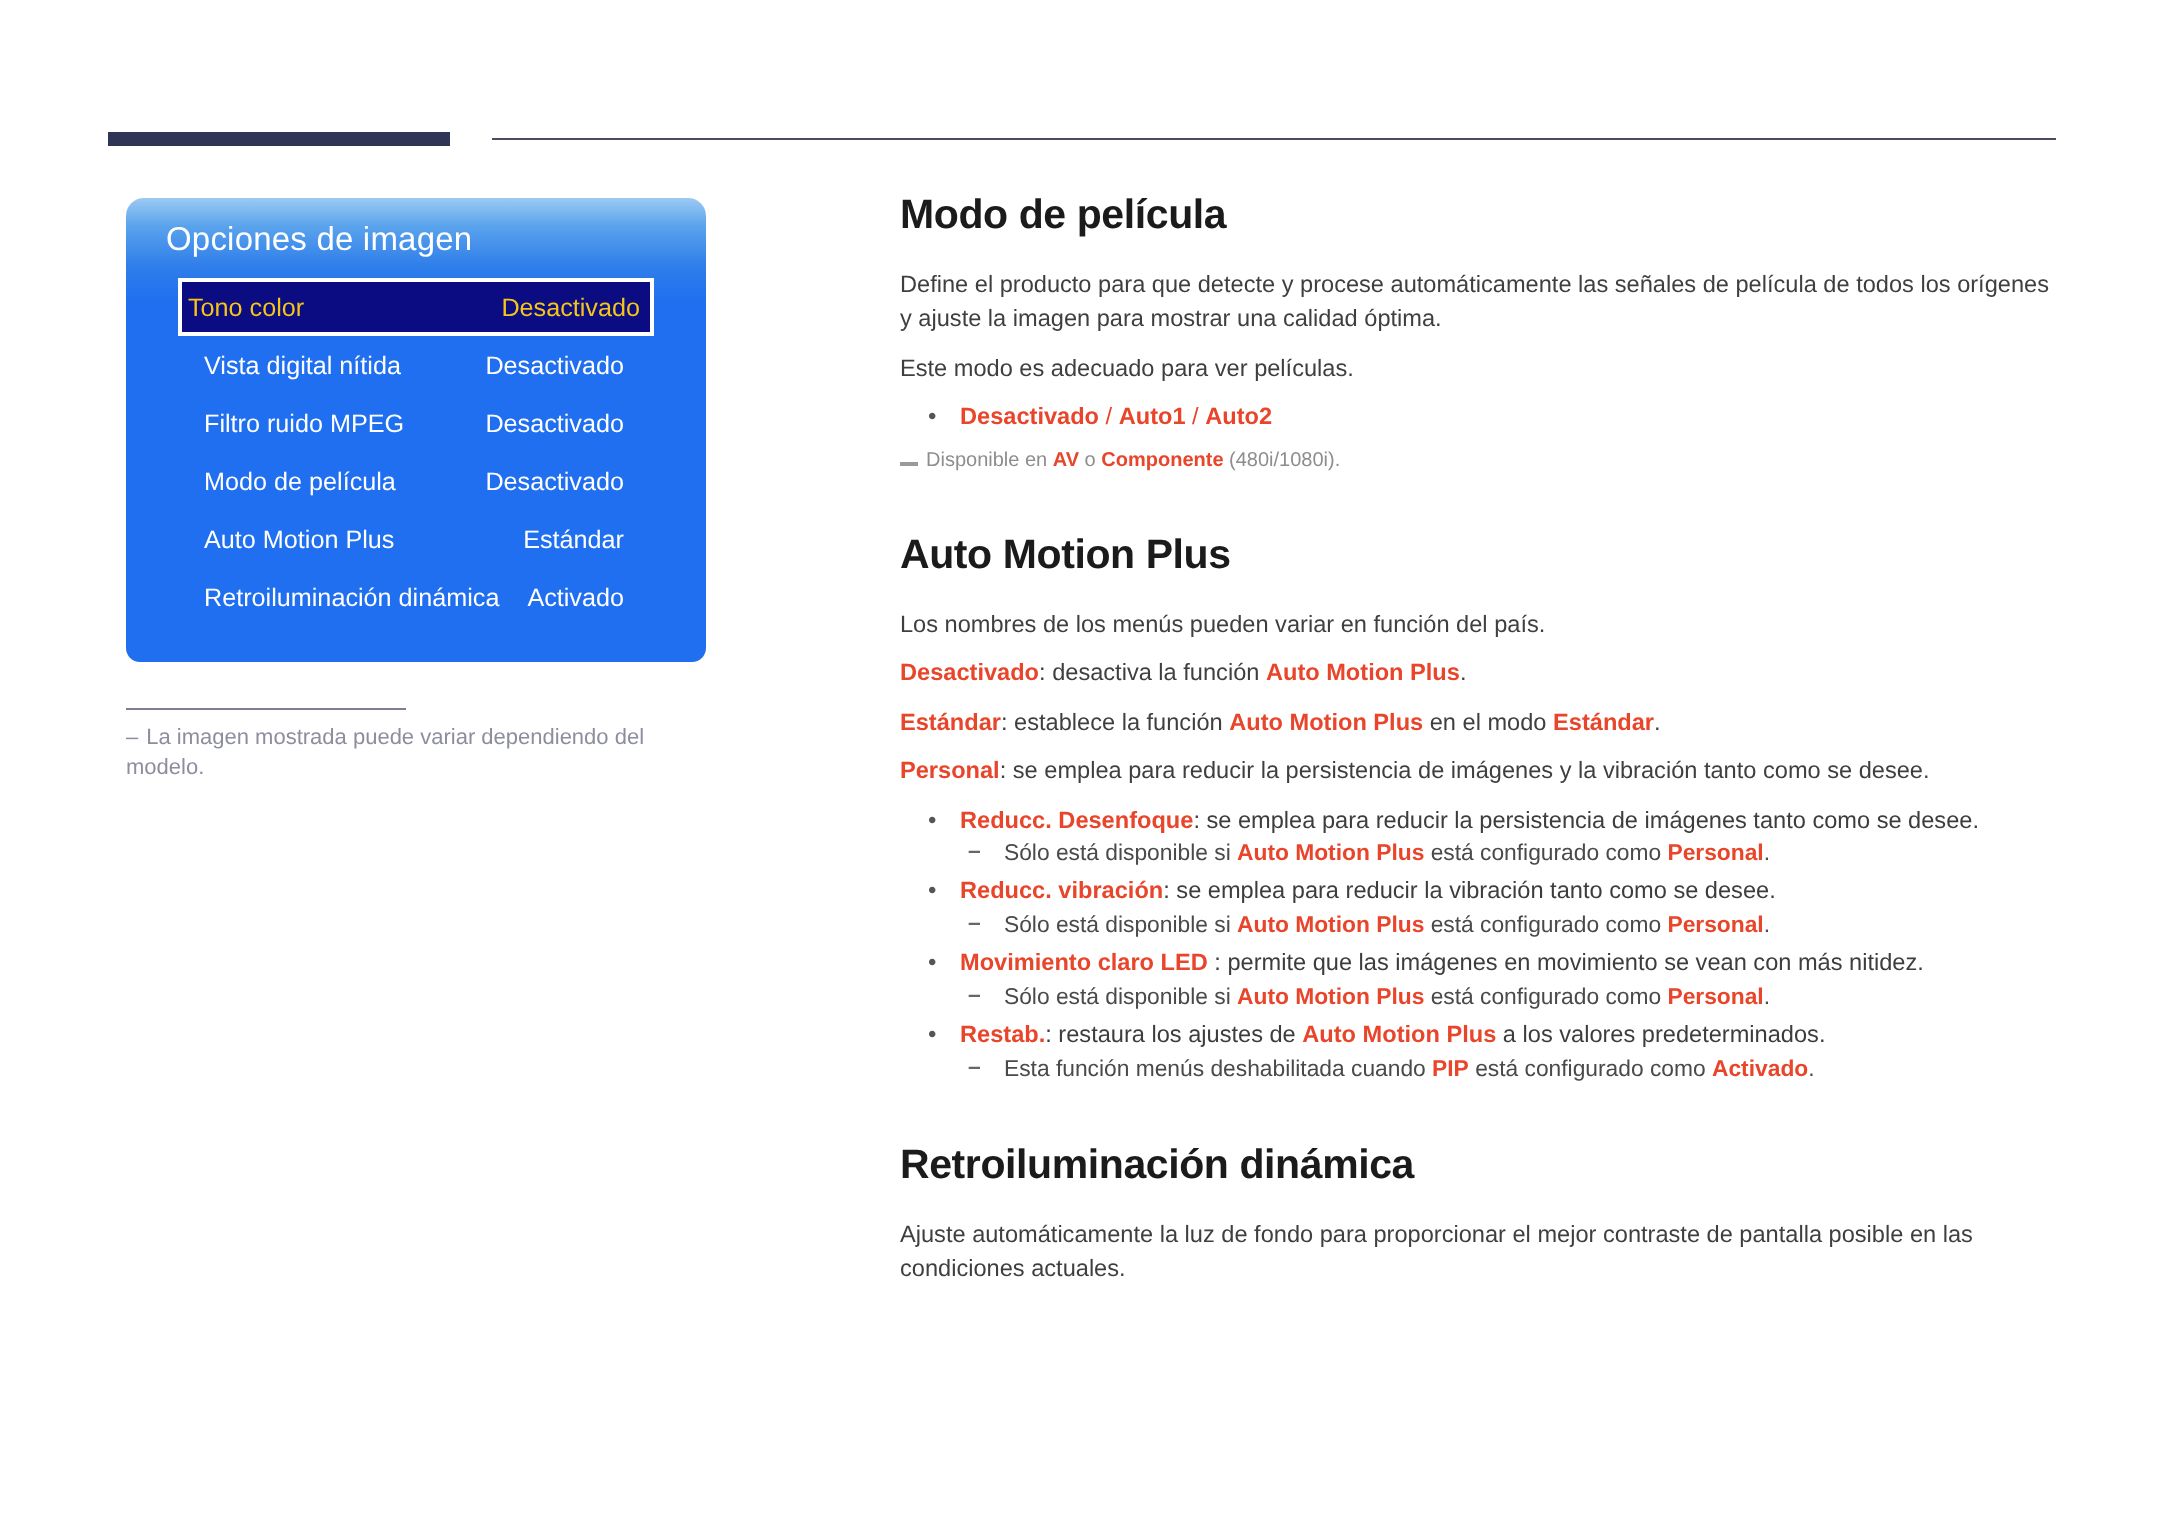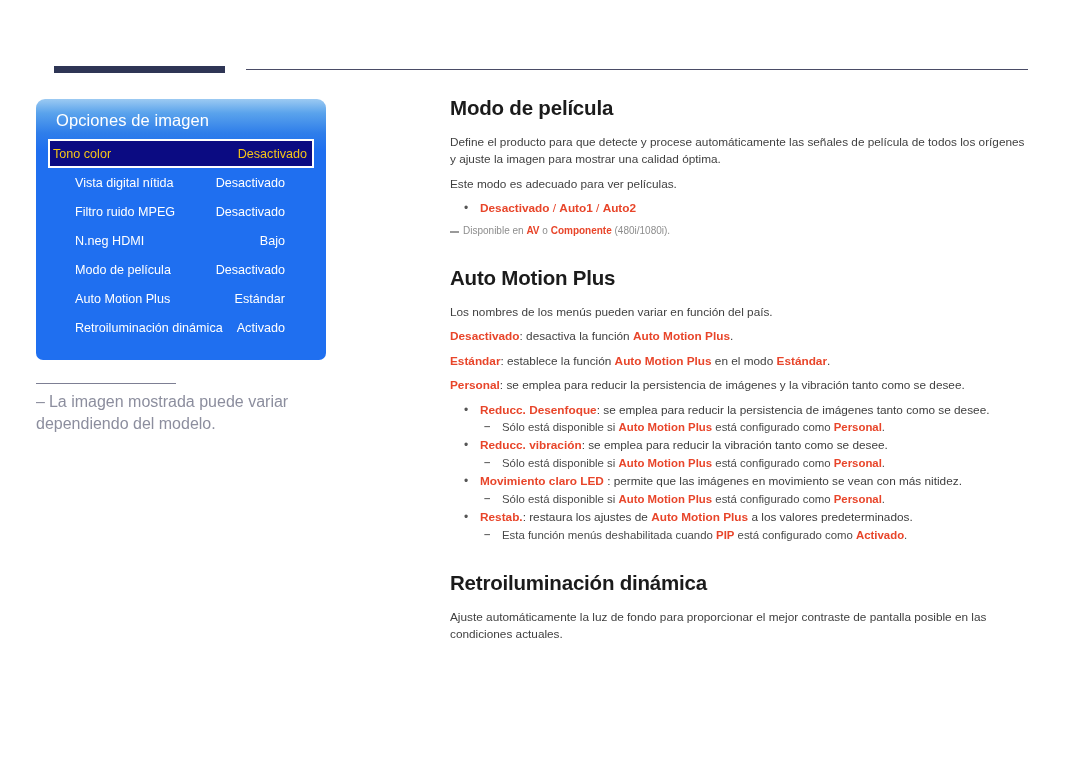--- a/index.html
+++ b/index.html
@@ -36,21 +36,21 @@
     left: 246px;
     top: 69px;
     width: 782px;
     height: 1px;
     background: #4a4c66;
   }
 
   
   .left-col {
     position: absolute;
-    left: 36px;
+    left: 63px;
     top: 99px;
     width: 292px;
   }
   .osd-panel {
     width: 290px;
     border-radius: 9px 9px 7px 7px;
     background: linear-gradient(to bottom,
                 #9ccaf2 0px,
                 #5aa3ec 14px,
                 #2f7eea 34px,
@@ -74,38 +74,38 @@
     padding: 6px 5px 6px 3px;
     box-sizing: border-box;
     color: #ffffff;
     font-size: 12.6px;
     height: 29px;
   }
   .osd-row.selected {
     background: #0b0b82;
     border: 2px solid #ffffff;
     color: #f5c518;
-    margin: 0 12px;
+    margin: 0 26px;
     padding: 4px 5px 4px 3px;
   }
   .osd-row .lbl { white-space: nowrap; }
   .osd-row .val { white-space: nowrap; }
 
   .left-note {
     margin-top: 23px;
     width: 292px;
   }
   .left-note .note-rule {
     width: 140px;
     height: 1px;
     background: #7d7f94;
     margin-bottom: 7px;
   }
   .left-note .note-text {
-    font-size: 16px;
+    font-size: 11px;
     color: #8c8e9e;
     line-height: 1.4;
   }
   .left-note .note-dash {
     color: #8c8e9e;
     margin-right: 4px;
   }
 
   
   .right-col {
@@ -210,24 +210,20 @@
     <div class="osd-row">
       <span class="lbl">Vista digital nítida</span>
       <span class="val">Desactivado</span>
     </div>
 
     <div class="osd-row">
       <span class="lbl">Filtro ruido MPEG</span>
       <span class="val">Desactivado</span>
     </div>
 
-    <div class="osd-row">
-      <span class="lbl">N.neg HDMI</span>
-      <span class="val">Bajo</span>
-    </div>
 
     <div class="osd-row">
       <span class="lbl">Modo de película</span>
       <span class="val">Desactivado</span>
     </div>
 
     <div class="osd-row">
       <span class="lbl">Auto Motion Plus</span>
       <span class="val">Estándar</span>
     </div>

